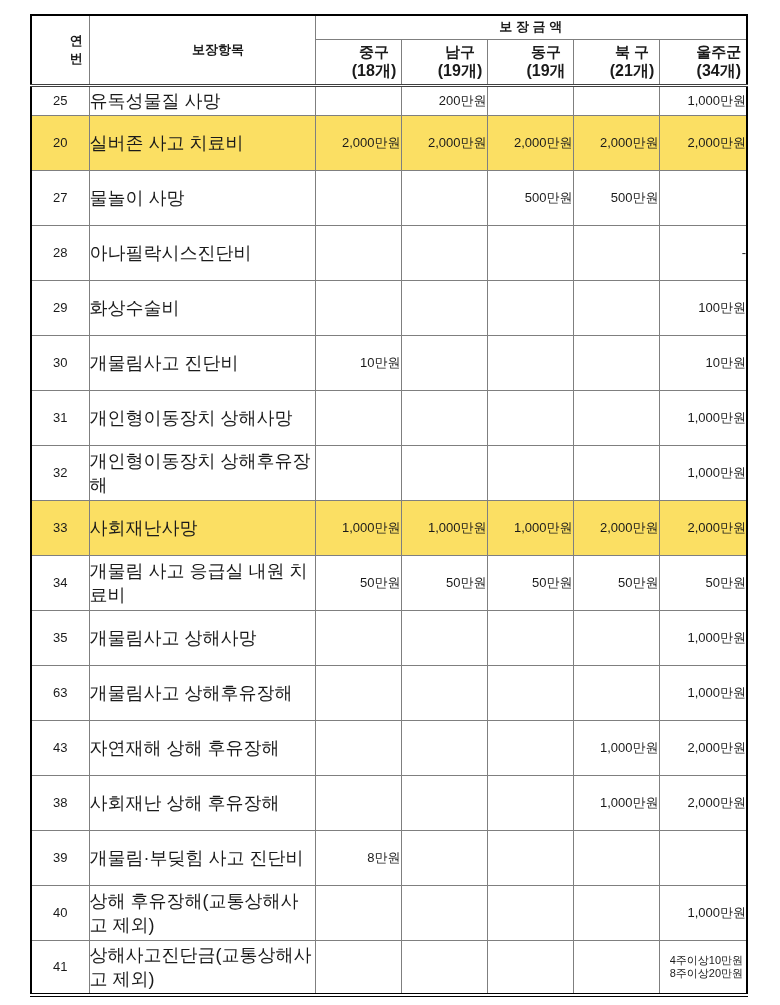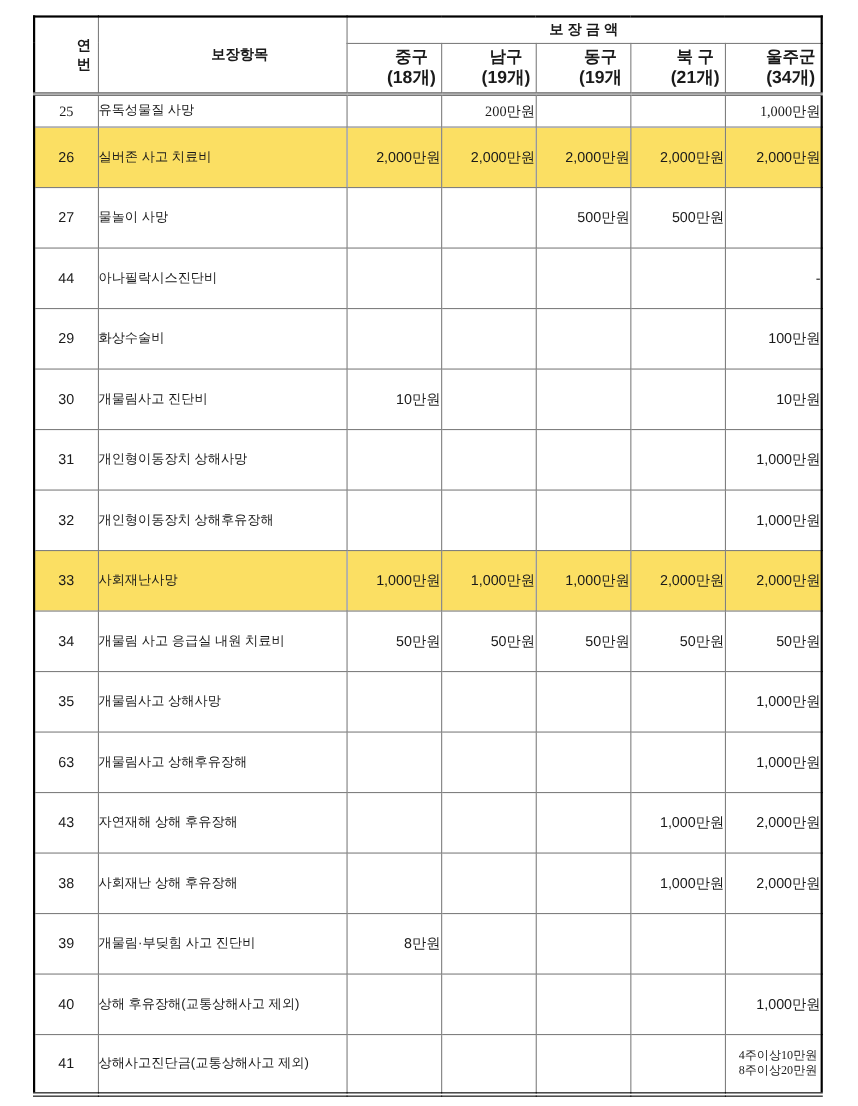--- a/index.html
+++ b/index.html
@@ -49,42 +49,41 @@
   tr.head-sub { height: 46px; }
   thead tr.head-sub th,
   thead th[rowspan] {
     border-bottom: 3px double #3f3f3f;
     padding-left: 32px;
   }
   .district-name { font-size: 15px; line-height: 1.25; }
   .district-count { font-size: 16px; line-height: 1.15; }
   
   tbody tr { height: 55px; }
-  tbody tr.compact { height: 30px; font-family: Liberation Serif, serif; }
+  tbody tr.compact { height: 30px; }
   tbody tr.hl td { background: #fbdf63; }
   td.no {
     text-align: center;
     font-size: 13px;
   }
   td.item {
     text-align: left;
-    font-size: 12px;
+    font-size: 18px;
     padding-left: 11px;
   }
   td.val {
     text-align: right;
     font-size: 13px;
     padding-right: 6px;
     white-space: pre-line;
   }
   tr.small-val td.val:last-child {
     font-size: 11px;
     line-height: 1.2;
     padding-right: 3px;
-    font-family: Liberation Serif, serif;
   }
 </style>
 </head>
 <body>
 
 <div class="sheet">
   <table class="coverage">
     <colgroup>
       <col style="width:58px">
       <col style="width:226px">
@@ -127,39 +126,39 @@
         <tr class="compact">
           <td class="no">25</td>
           <td class="item">유독성물질 사망</td>
           <td class="val"></td>
           <td class="val">200만원</td>
           <td class="val"></td>
           <td class="val"></td>
           <td class="val">1,000만원</td>
         </tr>
         <tr class="hl">
-          <td class="no">26</td>
+          <td class="no">20</td>
           <td class="item">실버존 사고 치료비</td>
           <td class="val">2,000만원</td>
           <td class="val">2,000만원</td>
           <td class="val">2,000만원</td>
           <td class="val">2,000만원</td>
           <td class="val">2,000만원</td>
         </tr>
         <tr>
           <td class="no">27</td>
           <td class="item">물놀이 사망</td>
           <td class="val"></td>
           <td class="val"></td>
           <td class="val">500만원</td>
           <td class="val">500만원</td>
           <td class="val"></td>
         </tr>
         <tr>
-          <td class="no">44</td>
+          <td class="no">28</td>
           <td class="item">아나필락시스진단비</td>
           <td class="val"></td>
           <td class="val"></td>
           <td class="val"></td>
           <td class="val"></td>
           <td class="val">-</td>
         </tr>
         <tr>
           <td class="no">29</td>
           <td class="item">화상수술비</td>

